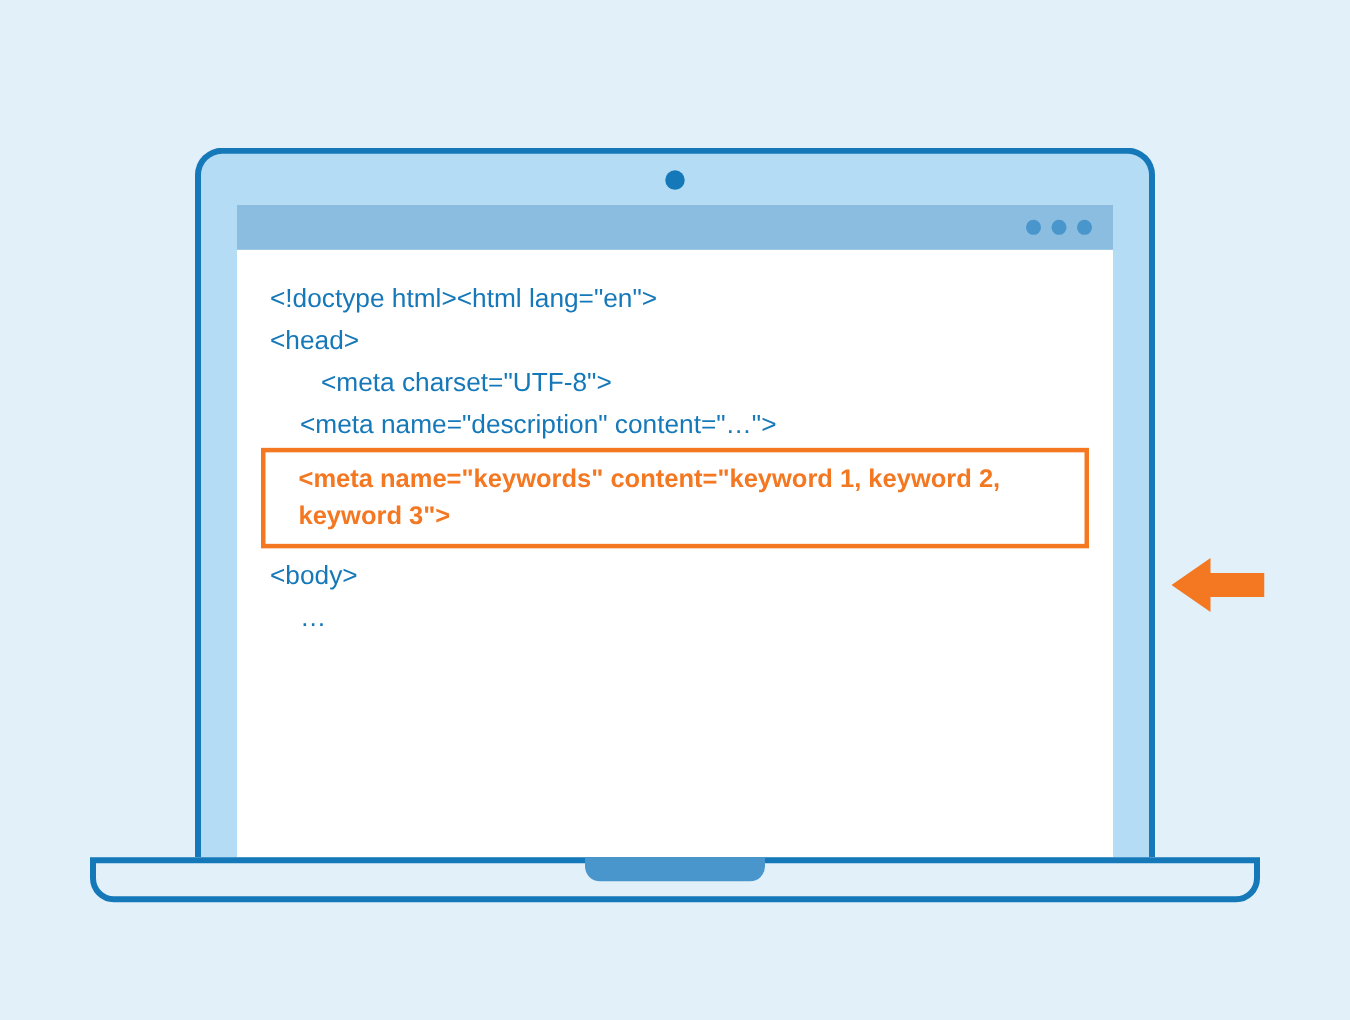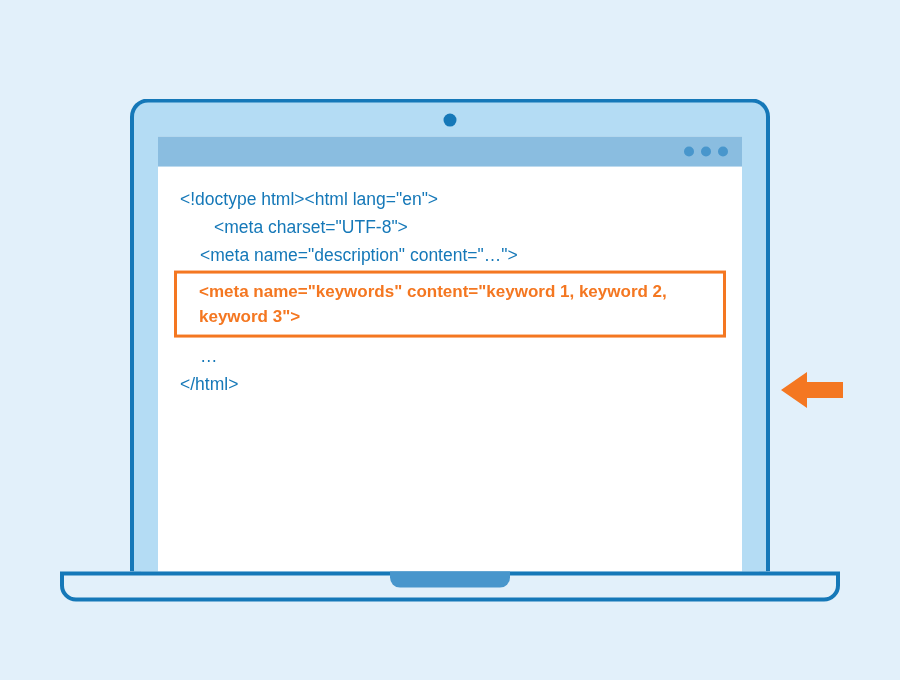--- a/index.html
+++ b/index.html
@@ -128,27 +128,28 @@
     <div class="app-window">
       <div class="titlebar">
         <div class="window-dots">
           <div class="dot"></div>
           <div class="dot"></div>
           <div class="dot"></div>
         </div>
       </div>
       <div class="code-area">
         <div class="code-line">&lt;!doctype html&gt;&lt;html lang="en"&gt;</div>
+        <div class="code-line">&lt;head&gt;</div>
         <div class="code-line ind2">&lt;meta charset="UTF-8"&gt;</div>
         <div class="code-line ind1">&lt;meta name="description" content="…"&gt;</div>
         <div class="highlight-box">
           <div class="highlight-text">&lt;meta name="keywords" content="keyword 1, keyword 2, keyword 3"&gt;</div>
         </div>
+        <div class="code-line">&lt;body&gt;</div>
         <div class="code-line ind1">…</div>
-        <div class="code-line">&lt;/html&gt;</div>
       </div>
     </div>
   </div>
   <div class="laptop-base">
     <div class="laptop-notch"></div>
   </div>
 </div>
 
 <div class="arrow">
   <svg width="62" height="44" viewBox="0 0 62 44">

